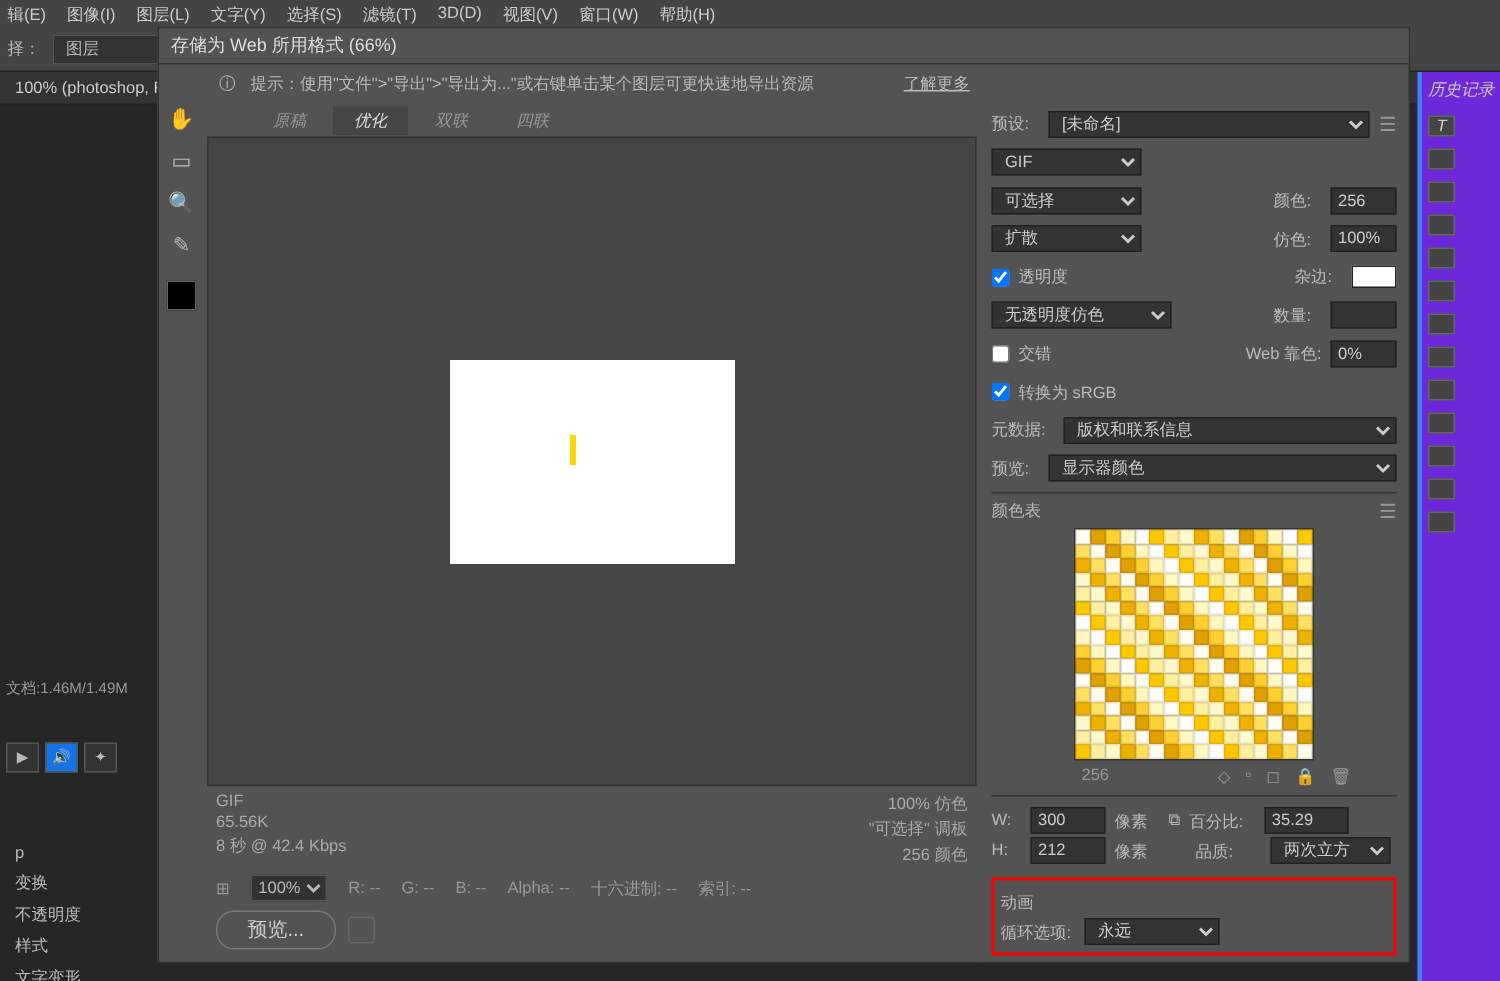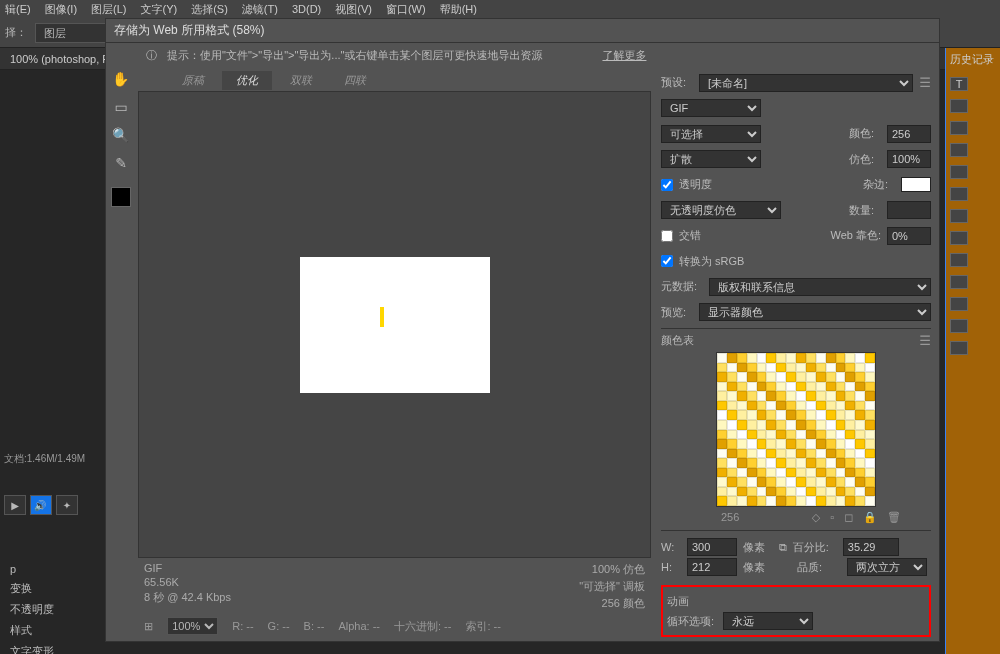--- a/index.html
+++ b/index.html
@@ -73,21 +73,21 @@
 
 .img-size { border-top: 1px solid #333; padding-top: 6px; }
 .img-size .rp-row label:first-child { min-width: 20px; }
 .unit-lbl { min-width: 30px; }
 
 
 .anim-section { border: 2px solid #ff0000; padding: 4px; margin-top: 2px; }
 .anim-section .rp-row label { min-width: 50px; }
 
 
-.history-panel { position: absolute; top: 48px; right: 0; width: 55px; bottom: 0; background: #a16207; border-left: 1px solid #3b82f6; }
+.history-panel { position: absolute; top: 48px; right: 0; width: 55px; bottom: 0; background: #6d28d9; border-left: 3px solid #3b82f6; font-style: italic; }
 .history-panel .hp-title { padding: 4px; font-size: 11px; color: #ccc; }
 .history-panel .hp-icons { display: flex; flex-direction: column; gap: 8px; padding: 6px 4px; }
 .hp-icons .ico { width: 18px; height: 14px; border: 1px solid #666; background: #444; }
 
 
 .left-stats { position: absolute; left: 4px; top: 452px; color: #999; font-size: 10px; }
 .left-controls { position: absolute; left: 4px; top: 495px; display: flex; gap: 4px; }
 .left-controls .ctl { width: 22px; height: 20px; background: #333; border: 1px solid #555; display: flex; align-items: center; justify-content: center; font-size: 10px; cursor: pointer; }
 .ctl.active { background: #1473e6; color: white; }
 
@@ -145,21 +145,21 @@
     <span class="ico"></span>
     <span class="ico"></span>
     <span class="ico"></span>
     <span class="ico"></span>
     <span class="ico"></span>
     <span class="ico"></span>
   </div>
 </div>
 
 <div class="dialog">
-  <div class="dialog-title">存储为 Web 所用格式 (58%)</div>
+  <div class="dialog-title">存储为 Web 所用格式 (66%)</div>
   <div class="dialog-tip">
     <span>ⓘ</span>
     <span>提示：使用"文件"&gt;"导出"&gt;"导出为..."或右键单击某个图层可更快速地导出资源</span>
     <span class="learn-more">了解更多</span>
   </div>
   <div class="dialog-body">
 
     <div class="tool-strip">
       <span>✋</span>
       <span>▭</span>
@@ -192,20 +192,24 @@
       </div>
       <div class="bottom-readout">
         <span>⊞</span>
         <select><option>100%</option></select>
         <span>R: --</span>
         <span>G: --</span>
         <span>B: --</span>
         <span>Alpha: --</span>
         <span>十六进制: --</span>
         <span>索引: --</span>
+      </div>
+      <div class="preview-btn-row">
+        <button class="pill-btn">预览...</button>
+        <div class="browser-icon"></div>
       </div>
     </div>
 
     <div class="right-panel">
       <div class="rp-row">
         <label>预设:</label>
         <select class="rp-select wide"><option>[未命名]</option></select>
         <span class="hamburger">☰</span>
       </div>
       <div class="rp-row">

